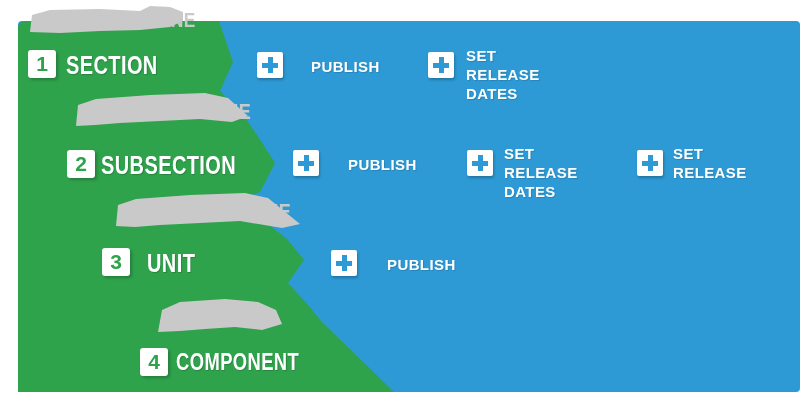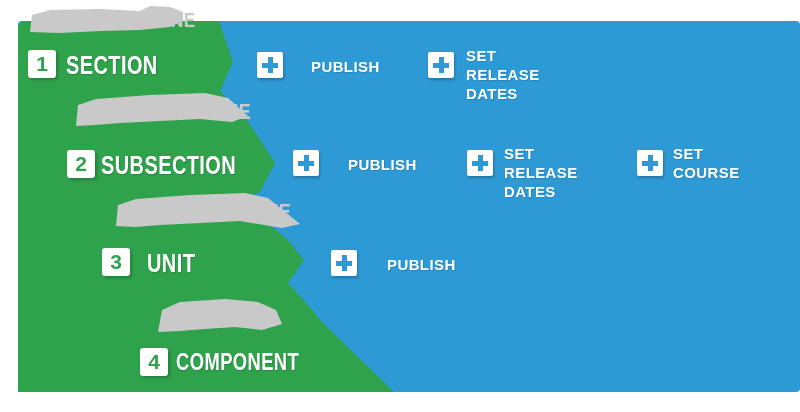--- a/index.html
+++ b/index.html
@@ -94,21 +94,21 @@
       <div class="plus" style="left:467px;top:150px">
         <span class="ph"></span>
         <span class="pv"></span>
       </div>
       <div class="action-label" style="left:504px;top:144px;width:100px">SET RELEASE DATES</div>
 
       <div class="plus" style="left:637px;top:150px">
         <span class="ph"></span>
         <span class="pv"></span>
       </div>
-      <div class="action-label" style="left:673px;top:144px;width:70px">SET COURSE</div>
+      <div class="action-label" style="left:673px;top:144px;width:70px">SET RELEASE</div>
     </div>
 
     <div>
       <div class="badge" style="left:102px;top:248px">
         <span>3</span>
       </div>
       <span class="lvl-label" style="left:147px;top:249px">UNIT</span>
 
       <div class="plus" style="left:331px;top:250px">
         <span class="ph"></span>

